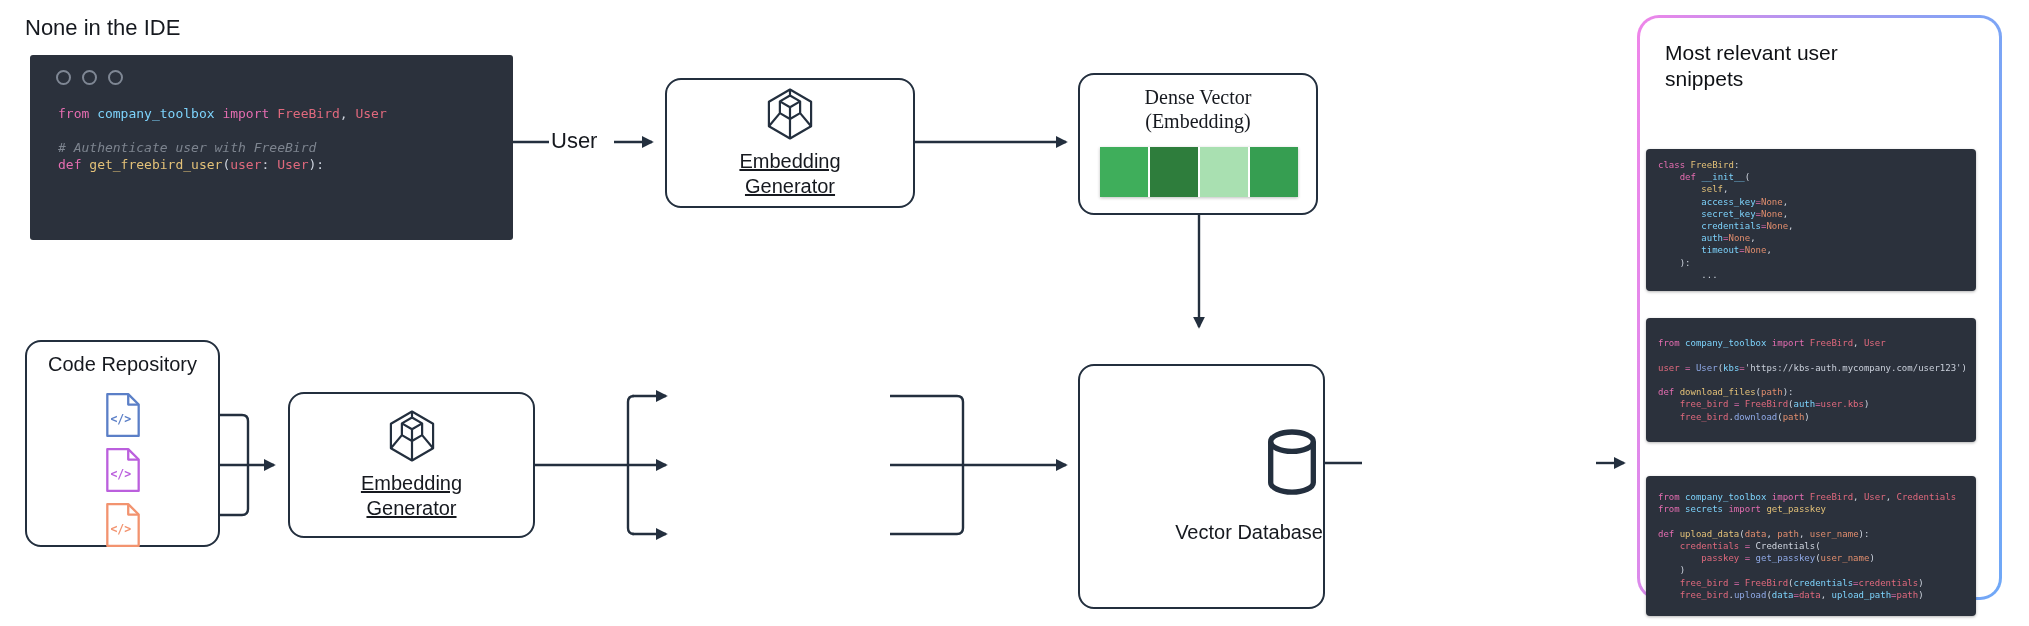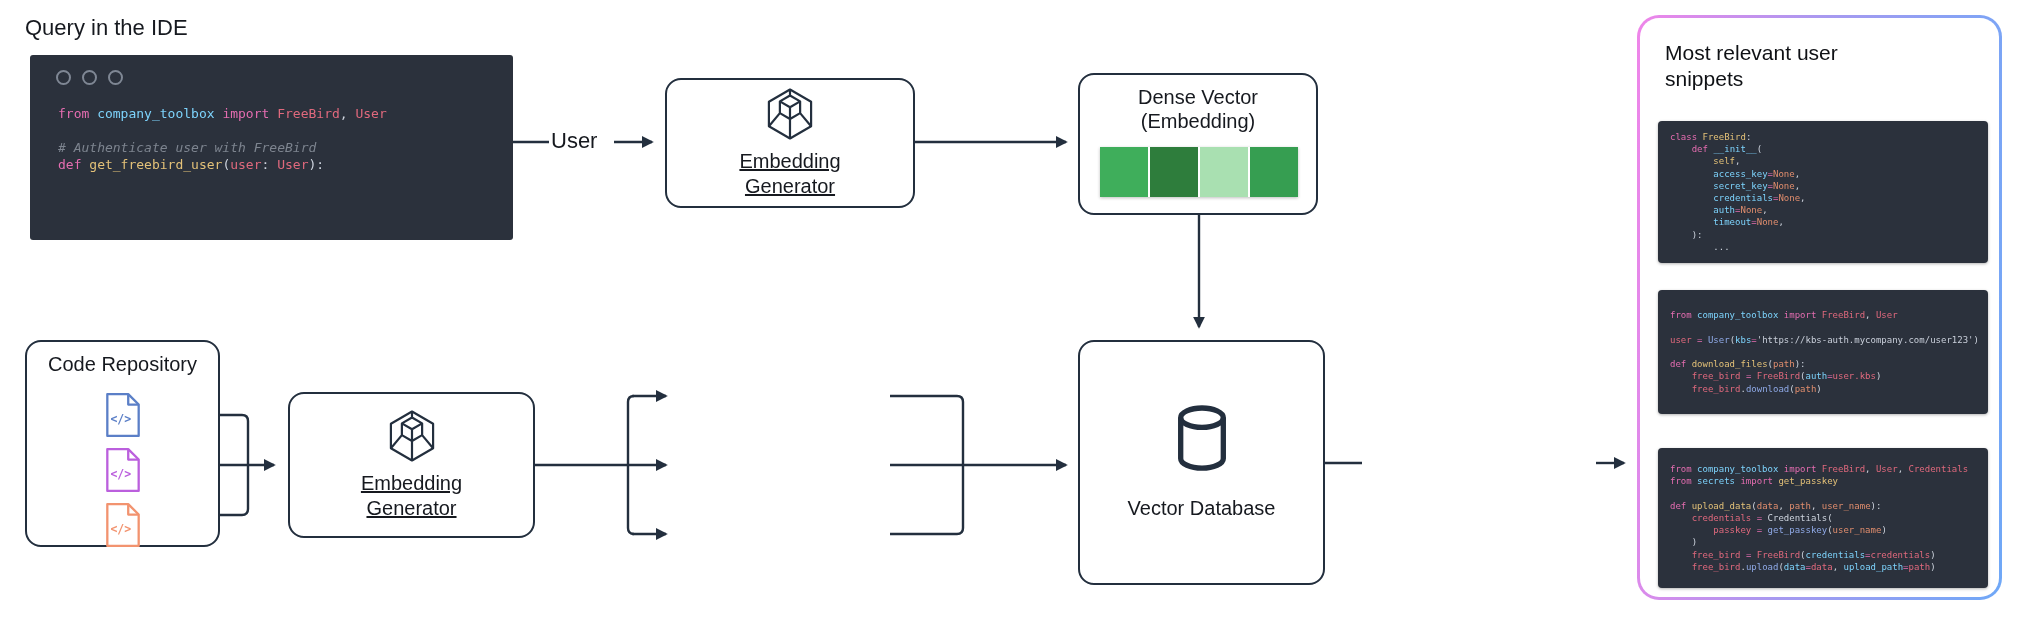--- a/index.html
+++ b/index.html
@@ -40,33 +40,33 @@
 
   
   .cells{position:absolute;display:flex;gap:2px;box-shadow:0 1px 3px rgba(0,0,0,.25);}
   .cells div{flex:1;height:100%;}
   .dv1 .cells{left:20px;top:72px;width:198px;height:50px;}
   .dv2 .r1{left:24px;top:68px;width:200px;height:48px;}
   .dv2 .r2{left:24px;top:137px;width:200px;height:48px;}
   .dv2 .r3{left:24px;top:206px;width:200px;height:48px;}
 
   
-  .db{display:flex;flex-direction:column;align-items:center;justify-content:center;gap:22px;}
+  .db{display:flex;flex-direction:column;align-items:flex-end;justify-content:center;gap:22px;margin-top:24px;}
 
   
   .repo .files{position:absolute;top:50px;left:0;right:0;display:flex;flex-direction:column;align-items:center;gap:9px;}
 
   
   .panel{position:absolute;left:1637px;top:15px;width:365px;height:585px;border-radius:22px;padding:3px;box-sizing:border-box;
          background:linear-gradient(95deg,#ef85e9 0%,#a899f0 45%,#6fa8f7 100%);}
   .panel-inner{position:relative;width:100%;height:100%;background:#fff;border-radius:19px;}
   .panel-title{position:absolute;left:25px;top:22px;width:240px;font-size:21px;line-height:1.25;color:#0f1115;}
-  .snippet{position:absolute;left:18px;width:330px;background:#2b313c;border-radius:4px;box-sizing:border-box;
+  .snippet{position:absolute;left:6px;width:330px;background:#2b313c;border-radius:4px;box-sizing:border-box;
            font-size:9px;line-height:12.2px;padding:2px 12px;display:flex;flex-direction:column;justify-content:center;
-           box-shadow:0 1px 3px rgba(0,0,0,.3);}
+           box-shadow:0 1px 3px rgba(0,0,0,.3);margin-top:28px;}
   .s1{top:103px;height:142px;}
   .s2{top:272px;height:124px;}
   .s3{top:430px;height:140px;}
 </style>
 </head>
 <body>
 
 <div id="canvas">
 
   <svg class="connectors" width="2029" height="626" viewBox="0 0 2029 626">
@@ -87,42 +87,42 @@
       <path d="M535 465 H628"></path>
       <path d="M634 396 Q628 396 628 402 V528 Q628 534 634 534"></path>
       <path d="M632 396 H666" marker-end="url(#ah)"></path>
       <path d="M628 465 H666" marker-end="url(#ah)"></path>
       <path d="M632 534 H666" marker-end="url(#ah)"></path>
       <path d="M890 396 H957 Q963 396 963 402 V528 Q963 534 957 534 H890"></path>
       <path d="M890 465 H1066" marker-end="url(#ah)"></path>
     </g>
   </svg>
 
-  <div class="plain-label" style="left:25px;top:15px;">Query in the IDE</div>
+  <div class="plain-label" style="left:25px;top:15px;">None in the IDE</div>
 
   <div class="editor">
     <div class="dots">
       <span class="dot"></span>
       <span class="dot"></span>
       <span class="dot"></span>
     </div>
     <div class="code code-lg"><div class="cl"><span class="tk-kw">from </span><span class="tk-id">company_toolbox </span><span class="tk-kw">import </span><span class="tk-rd">FreeBird</span><span class="tk-pl">, </span><span class="tk-rd">User</span></div><div class="cl">&nbsp;</div><div class="cl"><span class="tk-cm"># Authenticate user with FreeBird</span></div><div class="cl"><span class="tk-kw">def </span><span class="tk-nm">get_freebird_user</span><span class="tk-pl">(</span><span class="tk-rd">user</span><span class="tk-pl">: </span><span class="tk-rd">User</span><span class="tk-pl">):</span></div></div>
   </div>
 
   <div class="flow-label" style="left:551px;top:128px;">User</div>
 
   <div class="node eg" style="left:665px;top:78px;width:250px;height:130px;">
     <svg viewBox="0 0 64 64" width="54" height="54" fill="none" stroke="#232f3e" stroke-width="2.6" stroke-linejoin="round">
       <path d="M32 3 57 17.5 V46.5 L32 61 7 46.5 V17.5 Z"></path>
       <path d="M32 3 V10 M32 10 44 17 32 24 20 17 Z M20 17 V31 M44 17 V31 M32 24 V38 M20 31 32 38 44 31 M20 31 7 46.5 M44 31 57 46.5 M32 38 V61"></path>
     </svg>
     <div class="node-label">Embedding Generator</div>
   </div>
 
-  <div class="node dv1" style="left:1078px;top:73px;width:240px;height:142px;">
+  <div class="node dv1" style="left:1078px;top:73px;width:240px;height:142px;font-family:Liberation Serif, serif;">
     <div class="node-title" style="padding:0 30px;">Dense Vector (Embedding)</div>
     <div class="cells">
         <div style="background: rgb(63, 174, 91);"></div>
         <div style="background: rgb(46, 125, 60);"></div>
         <div style="background: rgb(169, 224, 177);"></div>
         <div style="background: rgb(54, 158, 81);"></div>
       </div>
   </div>
 
   <div class="node db" style="left:1078px;top:340px;width:247px;height:245px;">

